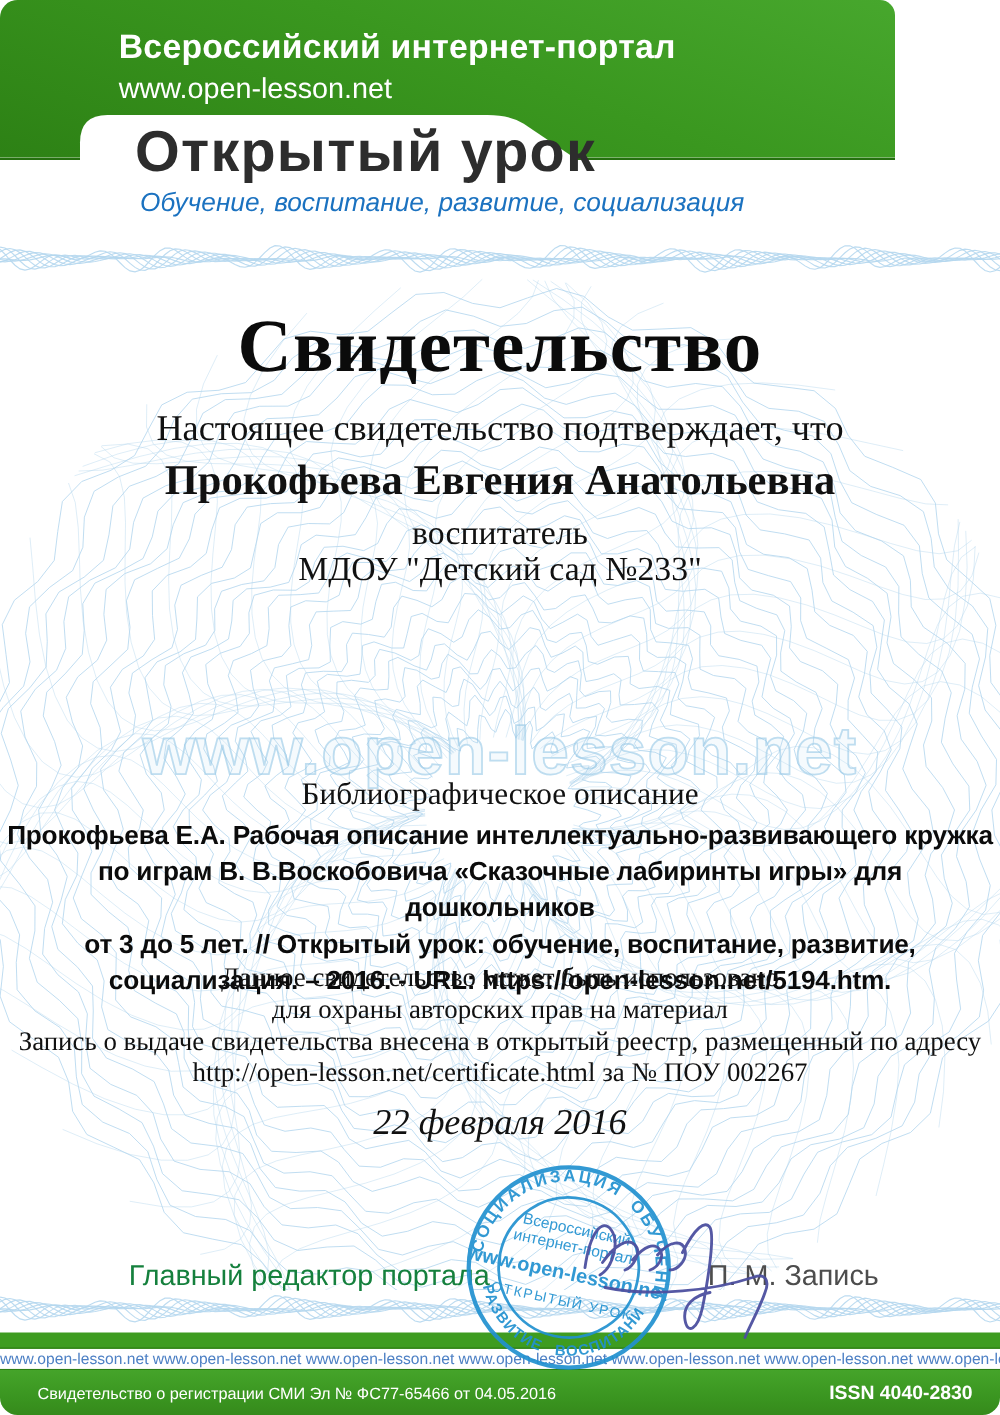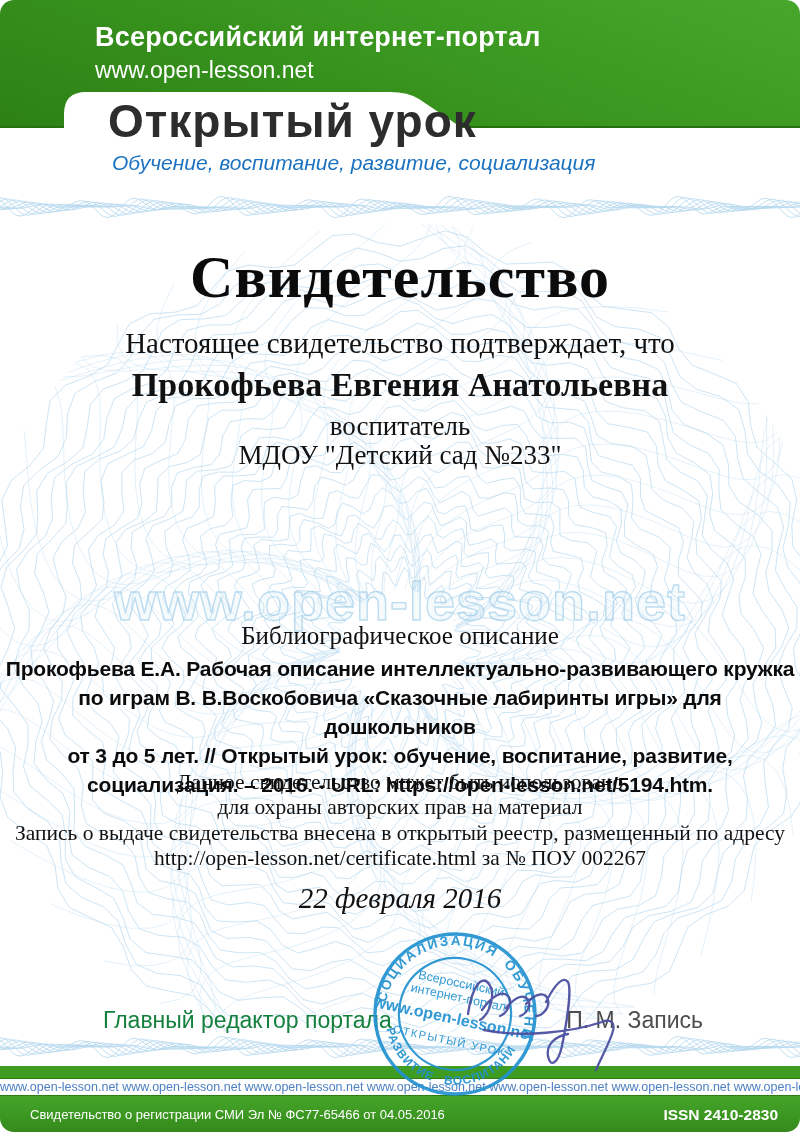--- a/index.html
+++ b/index.html
@@ -3,21 +3,21 @@
 <meta charset="utf-8">
 <style>
   html,body{margin:0;padding:0;background:#ffffff;}
   .certificate{
     position:relative;width:800px;height:1132px;margin:0 auto;
     background:#ffffff;overflow:hidden;border-radius:14px;
     font-family:"Liberation Serif",serif;color:#111;
   }
   
   .header{
-    position:absolute;top:0;left:0;width:800px;height:126px;
+    position:absolute;top:0;left:0;width:716px;height:126px;
     background:linear-gradient(200deg,#47a72d 0%,#3a971f 45%,#2d8115 100%);
     border-bottom:2px solid #25700f;
     border-radius:12px 12px 0 0;
   }
   .portal-title{
     position:absolute;left:95px;top:22px;
     font-family:"Liberation Sans",sans-serif;font-weight:bold;
     font-size:27px;color:#ffffff;letter-spacing:.2px;white-space:nowrap;
   }
   .portal-url{
@@ -302,16 +302,16 @@
       <path d="M0,17.7L4,16.5L8,14.5L12,12.3L16,10.3L20,9.2L24,9.1L28,10.3L32,12.5L36,15.2L40,17.8L44,19.7L48,20.6L52,20.3L56,18.9L60,17.0L64,15.1L68,13.6L72,12.9L76,12.9L80,13.5L84,14.3L88,14.9L92,15.1L96,14.6L100,13.6L104,12.5L108,11.8L112,11.7L116,12.6L120,14.3L124,16.5L128,18.7L132,20.4L136,21.1L140,20.5L144,18.8L148,16.3L152,13.6L156,11.3L160,9.9L164,9.6L168,10.4L172,12.0L176,13.9L180,15.6L184,16.6L188,16.9L192,16.5L196,15.8L200,15.1L204,14.8L208,15.1L212,16.0L216,17.2L220,18.2L224,18.6L228,18.2L232,16.9L236,14.8L240,12.4L244,10.3L248,9.0L252,8.9L256,10.1L260,12.2L264,14.9L268,17.4L272,19.4L276,20.2L280,20.0L284,18.8L288,17.0L292,15.3L296,14.0L300,13.4L304,13.5L308,14.1L312,14.8L316,15.3L320,15.2L324,14.4L328,13.3L332,12.1L336,11.2L340,11.2L344,12.1L348,13.9L352,16.3L356,18.7L360,20.5L364,21.2L368,20.7L372,19.1L376,16.6L380,14.0L384,11.7L388,10.3L392,10.0L396,10.7L400,12.2L404,13.9L408,15.3L412,16.2L416,16.3L420,15.9L424,15.2L428,14.6L432,14.5L436,15.1L440,16.2L444,17.5L448,18.7L452,19.2L456,18.7L460,17.3L464,15.1L468,12.6L472,10.4L476,9.0L480,8.8L484,9.9L488,12.0L492,14.6L496,17.1L500,18.9L504,19.8L508,19.6L512,18.5L516,16.9L520,15.4L524,14.3L528,13.9L532,14.1L536,14.7L540,15.4L544,15.7L548,15.4L552,14.4L556,13.0L560,11.6L564,10.7L568,10.7L572,11.7L576,13.6L580,16.1L584,18.5L588,20.4L592,21.3L596,20.9L600,19.3L604,16.9L608,14.3L612,12.1L616,10.7L620,10.4L624,11.1L628,12.4L632,13.9L636,15.1L640,15.8L644,15.8L648,15.3L652,14.6L656,14.1L660,14.2L664,15.0L668,16.3L672,17.8L676,19.1L680,19.7L684,19.2L688,17.7L692,15.4L696,12.8L700,10.5L704,9.0L708,8.8L712,9.8L716,11.8L720,14.3L724,16.7L728,18.5L732,19.3L736,19.2L740,18.2L744,16.8L748,15.4L752,14.6L756,14.3L760,14.7L764,15.4L768,16.0L772,16.1L776,15.6L780,14.4L784,12.8L788,11.3L792,10.3L796,10.2L800,11.2" fill="none" stroke="#b5d7ee" stroke-width="0.9" opacity="0.9"></path>
       <path d="M0,15.0L4,12.4L8,9.9L12,8.3L16,7.9L20,9.1L24,11.4L28,14.5L32,17.7L36,20.1L40,21.4L44,21.3L48,20.0L52,17.8L56,15.6L60,13.7L64,12.7L68,12.6L72,13.2L76,14.1L80,14.9L84,15.1L88,14.6L92,13.5L96,12.2L100,11.2L104,11.0L108,11.8L112,13.6L116,16.2L120,18.9L124,21.1L128,22.2L132,21.8L136,20.0L140,17.2L144,14.0L148,11.2L152,9.3L156,8.7L160,9.4L164,11.1L168,13.3L172,15.3L176,16.7L180,17.1L184,16.8L188,16.0L192,15.2L196,14.7L200,15.0L204,16.0L208,17.3L212,18.6L216,19.4L220,19.1L224,17.7L228,15.3L232,12.5L236,9.9L240,8.2L244,7.7L248,8.8L252,11.1L256,14.2L260,17.3L264,19.7L268,21.0L272,20.9L276,19.7L280,17.8L284,15.7L288,14.1L292,13.3L296,13.3L300,13.9L304,14.8L308,15.4L312,15.3L316,14.6L320,13.2L324,11.7L328,10.6L332,10.3L336,11.2L340,13.2L344,15.9L348,18.8L352,21.1L356,22.3L360,22.0L364,20.3L368,17.6L372,14.4L376,11.6L380,9.8L384,9.1L388,9.8L392,11.3L396,13.3L400,15.1L404,16.2L408,16.5L412,16.1L416,15.3L420,14.6L424,14.4L428,14.9L432,16.1L436,17.7L440,19.2L444,20.0L448,19.7L452,18.2L456,15.7L460,12.7L464,10.0L468,8.1L472,7.6L476,8.6L480,10.8L484,13.8L488,16.8L492,19.2L496,20.5L500,20.4L504,19.3L508,17.6L512,15.8L516,14.4L520,13.8L524,14.0L528,14.7L532,15.5L536,15.9L540,15.6L544,14.6L548,13.0L552,11.3L556,10.0L560,9.7L564,10.7L568,12.8L572,15.6L576,18.6L580,21.0L584,22.3L588,22.1L592,20.5L596,17.8L600,14.8L604,12.1L608,10.3L612,9.7L616,10.2L620,11.6L624,13.4L628,14.9L632,15.8L636,15.9L640,15.4L644,14.5L648,13.9L652,13.9L656,14.7L660,16.2L664,18.0L668,19.7L672,20.5L676,20.2L680,18.7L684,16.1L688,13.0L692,10.2L696,8.2L700,7.6L704,8.5L708,10.6L712,13.5L716,16.4L720,18.7L724,19.9L728,19.9L732,18.9L736,17.4L740,15.8L744,14.7L748,14.3L752,14.6L756,15.4L760,16.2L764,16.4L768,16.0L772,14.7L776,12.8L780,10.9L784,9.6L788,9.2L792,10.2L796,12.3L800,15.3" fill="none" stroke="#b5d7ee" stroke-width="0.9" opacity="0.9"></path>
       <path d="M0,9.6L4,7.5L8,6.8L12,7.8L16,10.2L20,13.7L24,17.3L28,20.4L32,22.1L36,22.3L40,21.0L44,18.8L48,16.2L52,14.0L56,12.6L60,12.3L64,12.9L68,13.9L72,14.9L76,15.2L80,14.7L84,13.5L88,12.0L92,10.7L96,10.2L100,10.9L104,12.8L108,15.7L112,18.9L116,21.6L120,23.1L124,23.1L128,21.3L132,18.3L136,14.7L140,11.3L144,8.8L148,7.8L152,8.4L156,10.1L160,12.5L164,14.9L168,16.6L172,17.3L176,17.1L180,16.2L184,15.2L188,14.7L192,14.9L196,15.9L200,17.5L204,19.0L208,20.1L212,20.0L216,18.6L220,16.0L224,12.8L228,9.7L232,7.4L236,6.6L240,7.5L244,9.9L248,13.3L252,16.9L256,19.8L260,21.6L264,21.8L268,20.7L272,18.6L276,16.3L280,14.3L284,13.2L288,13.1L292,13.7L296,14.7L300,15.4L304,15.5L308,14.7L312,13.2L316,11.5L320,10.0L324,9.5L328,10.2L332,12.3L336,15.3L340,18.7L344,21.6L348,23.2L352,23.3L356,21.6L360,18.7L364,15.1L368,11.8L372,9.4L376,8.4L380,8.8L384,10.4L388,12.6L392,14.7L396,16.1L400,16.6L404,16.2L408,15.4L412,14.5L416,14.2L420,14.7L424,16.0L428,17.8L432,19.6L436,20.7L440,20.7L444,19.2L448,16.5L452,13.1L456,9.8L460,7.4L464,6.5L468,7.3L472,9.6L476,12.9L480,16.4L484,19.3L488,21.0L492,21.3L496,20.2L500,18.4L504,16.3L508,14.6L512,13.8L516,13.9L520,14.6L524,15.5L528,16.1L532,15.9L536,14.8L540,13.0L544,11.0L548,9.4L552,8.8L556,9.6L560,11.8L564,14.9L568,18.4L572,21.4L576,23.2L580,23.3L584,21.8L588,19.0L592,15.5L596,12.3L600,10.0L604,9.0L608,9.4L612,10.9L616,12.8L620,14.6L624,15.7L628,16.0L632,15.4L636,14.5L640,13.7L644,13.6L648,14.4L652,16.0L656,18.1L660,20.1L664,21.3L668,21.3L672,19.8L676,17.0L680,13.5L684,10.1L688,7.6L692,6.5L696,7.2L700,9.4L704,12.6L708,15.9L712,18.7L716,20.4L720,20.6L724,19.7L728,18.0L732,16.2L736,14.8L740,14.3L744,14.6L748,15.4L752,16.4L756,16.8L760,16.4L764,15.0L768,12.9L772,10.6L776,8.9L780,8.2L784,9.0L788,11.2L792,14.5L796,18.1L800,21.2" fill="none" stroke="#b5d7ee" stroke-width="0.9" opacity="0.9"></path>
       <path d="M0,5.7L4,6.4L8,8.9L12,12.6L16,16.8L20,20.4L24,22.7L28,23.3L32,22.1L36,19.8L40,16.9L44,14.3L48,12.6L52,12.1L56,12.6L60,13.7L64,14.8L68,15.3L72,14.9L76,13.6L80,11.8L84,10.2L88,9.4L92,10.0L96,11.9L100,15.0L104,18.7L108,21.9L112,24.0L116,24.3L120,22.7L124,19.6L128,15.5L132,11.6L136,8.6L140,7.1L144,7.4L148,9.1L152,11.7L156,14.4L160,16.4L164,17.4L168,17.3L172,16.4L176,15.3L180,14.6L184,14.7L188,15.7L192,17.5L196,19.4L200,20.7L204,20.9L208,19.6L212,16.9L216,13.3L220,9.7L224,6.8L228,5.5L232,6.1L236,8.5L240,12.2L244,16.2L248,19.8L252,22.1L256,22.7L260,21.7L264,19.5L268,16.9L272,14.7L276,13.3L280,12.9L284,13.6L288,14.6L292,15.5L296,15.7L300,15.0L304,13.3L308,11.3L312,9.5L316,8.6L320,9.2L324,11.3L328,14.6L332,18.4L336,21.8L340,24.1L344,24.5L348,23.0L352,19.9L356,16.0L360,12.1L364,9.2L368,7.7L372,7.9L376,9.5L380,11.9L384,14.2L388,16.0L392,16.7L396,16.4L400,15.4L404,14.4L408,13.9L412,14.4L416,15.8L420,17.8L424,20.0L428,21.5L432,21.7L436,20.3L440,17.5L444,13.7L448,9.9L452,6.9L456,5.5L460,6.0L464,8.2L468,11.8L472,15.7L476,19.2L480,21.4L484,22.0L488,21.1L492,19.2L496,16.9L500,14.9L504,13.8L508,13.8L512,14.5L516,15.6L520,16.3L524,16.2L528,15.1L532,13.2L536,10.8L540,8.9L544,7.9L548,8.5L552,10.7L556,14.1L560,18.1L564,21.7L568,24.0L572,24.5L576,23.2L580,20.2L584,16.4L588,12.7L592,9.9L596,8.4L600,8.6L604,10.0L608,12.1L612,14.2L616,15.6L620,16.0L624,15.5L628,14.5L632,13.5L636,13.2L640,14.0L644,15.7L648,18.1L652,20.5L656,22.1L660,22.4L664,20.9L668,18.0L672,14.1L676,10.2L680,7.1L684,5.5L688,5.9L692,8.1L696,11.5L700,15.3L704,18.6L708,20.7L712,21.3L716,20.5L720,18.7L724,16.7L728,15.1L732,14.3L736,14.5L740,15.5L744,16.5L748,17.1L752,16.8L756,15.4L760,13.1L764,10.5L768,8.3L772,7.3L776,7.8L780,10.1L784,13.6L788,17.7L792,21.4L796,23.8L800,24.5" fill="none" stroke="#b5d7ee" stroke-width="0.9" opacity="0.9"></path>
       <path d="M0,7.4L4,11.4L8,16.0L12,20.2L16,23.1L20,24.1L24,23.2L28,20.8L32,17.7L36,14.8L40,12.7L44,11.9L48,12.3L52,13.5L56,14.7L60,15.4L64,15.1L68,13.7L72,11.8L76,9.8L80,8.7L84,9.0L88,10.9L92,14.2L96,18.2L100,22.1L104,24.7L108,25.5L112,24.2L116,21.0L120,16.6L124,12.1L128,8.5L132,6.5L136,6.4L140,8.0L144,10.8L148,13.7L152,16.1L156,17.4L160,17.5L164,16.6L168,15.4L172,14.5L176,14.5L180,15.5L184,17.4L188,19.6L192,21.3L196,21.8L200,20.7L204,17.9L208,14.0L212,9.9L216,6.4L220,4.5L224,4.8L228,7.1L232,10.9L236,15.4L240,19.6L244,22.4L248,23.5L252,22.7L256,20.5L260,17.7L264,15.1L268,13.4L272,12.8L276,13.4L280,14.5L284,15.6L288,15.9L292,15.2L296,13.5L300,11.2L304,9.1L308,7.8L312,8.1L316,10.2L320,13.7L324,17.9L328,21.9L332,24.8L336,25.7L340,24.4L344,21.3L348,17.1L352,12.7L356,9.2L360,7.2L364,7.1L368,8.6L372,11.0L376,13.7L380,15.7L384,16.7L388,16.5L392,15.5L396,14.4L400,13.7L404,14.0L408,15.5L412,17.7L416,20.2L420,22.1L424,22.6L428,21.5L432,18.6L436,14.5L440,10.2L444,6.5L448,4.5L452,4.6L456,6.8L460,10.5L464,14.9L468,18.9L472,21.7L476,22.7L480,22.0L484,20.0L488,17.5L492,15.3L496,13.9L500,13.7L504,14.4L508,15.6L512,16.5L516,16.6L520,15.5L524,13.4L528,10.8L532,8.4L536,7.0L540,7.3L544,9.4L548,13.1L552,17.5L556,21.7L560,24.6L564,25.7L568,24.6L572,21.6L576,17.5L580,13.3L584,9.9L588,8.0L592,7.9L596,9.2L600,11.4L604,13.7L608,15.4L612,16.0L616,15.6L620,14.5L624,13.4L628,12.9L632,13.5L636,15.3L640,17.9L644,20.7L648,22.8L652,23.4L656,22.2L660,19.2L664,15.0L668,10.5L672,6.8L676,4.7L680,4.6L684,6.7L688,10.2L692,14.4L696,18.2L700,20.9L704,21.9L708,21.2L712,19.5L716,17.2L720,15.4L724,14.4L728,14.5L732,15.4L736,16.7L740,17.5L744,17.3L748,15.9L752,13.5L756,10.5L760,7.9L764,6.4L768,6.6L772,8.8L776,12.5L780,17.0L784,21.3L788,24.4L792,25.6L796,24.6L800,21.8" fill="none" stroke="#b5d7ee" stroke-width="0.9" opacity="0.9"></path>
     </svg>
   <div class="green-bar"></div>
   <div class="url-strip">www.open-lesson.net www.open-lesson.net www.open-lesson.net www.open-lesson.net www.open-lesson.net www.open-lesson.net www.open-lesson.net www.open-lesson.net www.open-lesson.net www.open-lesson.net</div>
   <div class="footer">
     <span class="footer-reg">Свидетельство о регистрации СМИ Эл № ФС77-65466 от 04.05.2016</span>
-    <span class="footer-issn">ISSN 2410-2830</span>
+    <span class="footer-issn">ISSN 4040-2830</span>
   </div>
 
 </div>
 
 </body></html>

